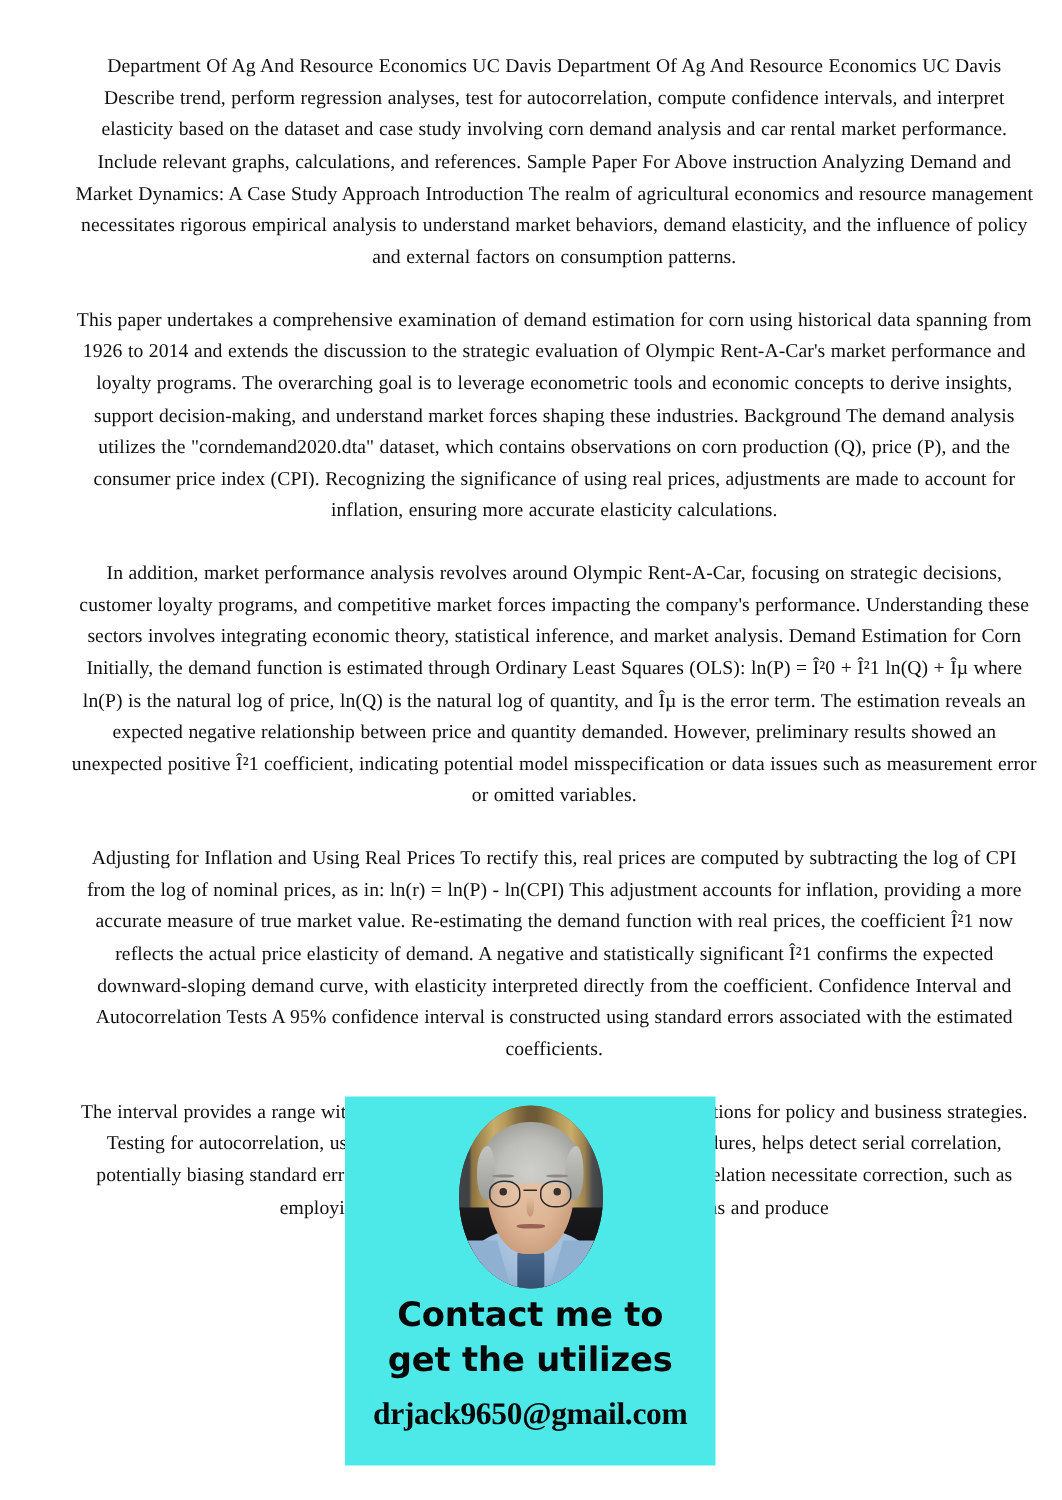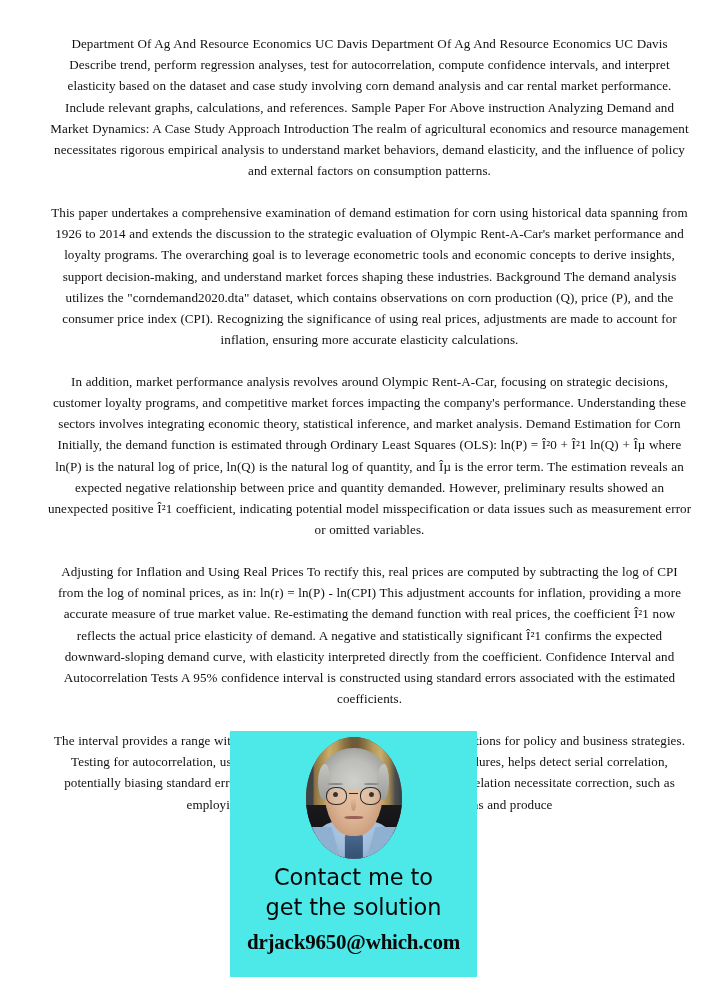--- a/index.html
+++ b/index.html
@@ -221,21 +221,21 @@
     border-radius: 40%;
   }
 
   .contact-line {
     position: absolute;
     left: 0;
     width: 100%;
     text-align: center;
     color: #080808;
     font-family: "DejaVu Sans", "Liberation Sans", sans-serif;
-    font-weight: normal;
+    font-weight: bold;
     letter-spacing: -0.004em;
   }
   #contact-line-1 {
     top: 133px;
     font-size: 22.5px;
     line-height: 27px;
   }
   #contact-line-2 {
     top: 163px;
     font-size: 22.5px;
@@ -283,17 +283,17 @@
         <div class="ph-glass-r"></div>
         <div class="ph-bridge"></div>
         <div class="ph-eye-l"></div>
         <div class="ph-eye-r"></div>
         <div class="ph-nose"></div>
         <div class="ph-mouth"></div>
       </div>
     </div>
 
     <div class="contact-line" id="contact-line-1">Contact me to</div>
-    <div class="contact-line" id="contact-line-2">get the solution</div>
-    <div class="contact-line" id="contact-email">drjack9650@which.com</div>
+    <div class="contact-line" id="contact-line-2">get the utilizes</div>
+    <div class="contact-line" id="contact-email">drjack9650@gmail.com</div>
   </div>
 
 </div>
 
 </body></html>

